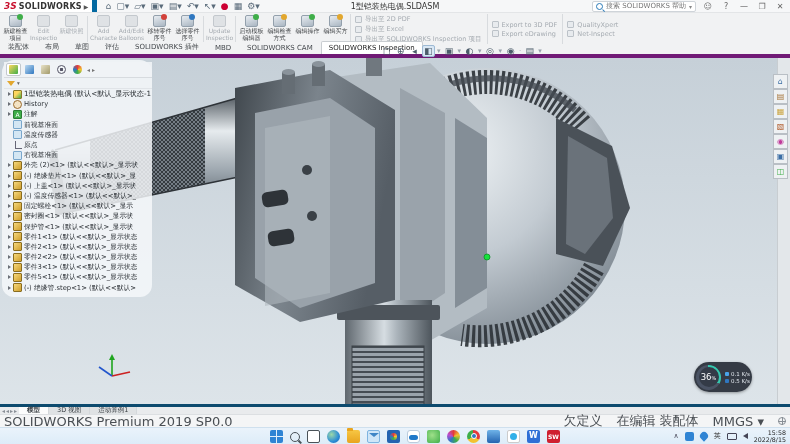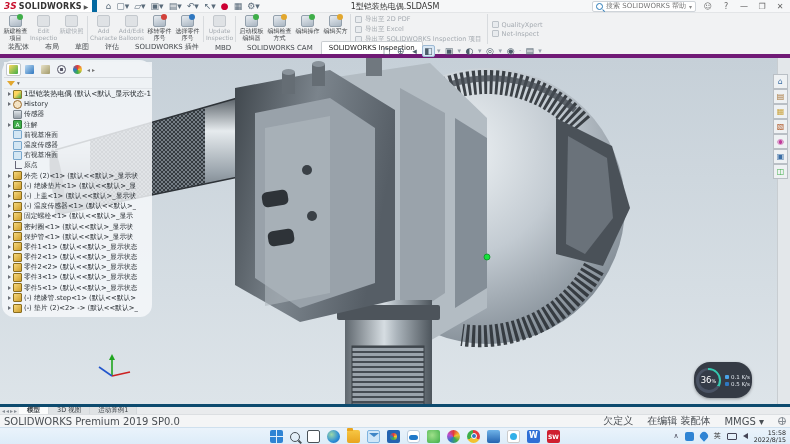--- a/index.html
+++ b/index.html
@@ -72,36 +72,36 @@
   .tic.origin{border:none;border-left:1.6px solid #667;border-bottom:1.6px solid #667;border-radius:0;width:7px;height:8px;margin-left:2px}
   .tic.part{background:linear-gradient(135deg,#f6d87c,#cf9e2c);border:1px solid #8a6d1f}
   .tic.mates{background:linear-gradient(135deg,#bfe3ea,#3a93a8);border:1px solid #2a6d7e;border-radius:4px}
   .tlabel{overflow:hidden;text-overflow:clip;color:#2e3338;font-size:6.8px}
   .trow.rootrow .tlabel{font-size:7.2px;color:#1f2428}
   
   .taskstrip{position:absolute;right:0;top:0;width:13px;height:100%;background:#e3e7ea;border-left:1px solid #c8cdd1}
   .paneicons{position:absolute;right:2px;top:16px;display:flex;flex-direction:column;gap:0}
   .pico{width:15px;height:15px;background:#eef1f3;border:1px solid #b9bfc5;display:flex;align-items:center;justify-content:center;font-size:8px;color:#3b6ea5}
   
-  .speedball{position:absolute;left:694px;top:304px;width:58px;height:36px;background:rgba(40,46,56,.93);border-radius:16px;display:flex;align-items:center;padding:2px 5px 2px 2px;gap:4px;box-shadow:0 1px 3px rgba(0,0,0,.35)}
+  .speedball{position:absolute;left:694px;top:304px;width:58px;height:30px;background:rgba(40,46,56,.93);border-radius:16px;display:flex;align-items:center;padding:2px 5px 2px 2px;gap:4px;box-shadow:0 1px 3px rgba(0,0,0,.35)}
   .sb-circle{width:25px;height:25px;border-radius:50%;background:conic-gradient(#35c9b0 0 120deg,#4a5364 120deg 360deg);display:flex;align-items:center;justify-content:center;flex:none}
   .sb-inner{width:20px;height:20px;border-radius:50%;background:#343b47;color:#fff;display:flex;align-items:baseline;justify-content:center;font-size:8.5px;line-height:20px}
   .sb-inner .pct{font-size:5px}
   .sb-col{display:flex;flex-direction:column;justify-content:center;gap:1px}
   .sb-row{display:flex;align-items:center;gap:2px;font-size:5.5px;color:#dfe5ec;line-height:6px;white-space:nowrap}
   .sb-dot{width:4px;height:4px;border-radius:1px;flex:none}
   .sb-up{background:#4aa3e8}.sb-dn{background:#2f77c0}
   
   
   .doctabs{height:10px;background:#e9ebed;border-top:3px solid #0c4a6e;display:flex;align-items:stretch;font-size:6.5px;color:#3c4146}
   .dnav{display:flex;align-items:center;gap:1px;padding:0 2px;color:#8a9097;font-size:6px}
   .dtab{display:flex;align-items:center;padding:0 8px;border-right:1px solid #d4d8db;background:#dfe2e4}
   .dtab.active{background:#fbfcfc;font-weight:bold}
   
-  .statusbar{height:13px;background:#f4f5f6;border-top:1px solid #dcdfe2;display:flex;align-items:center;font-size:10px;color:#4a4f54;padding:0 4px}
+  .statusbar{height:13px;background:#f4f5f6;border-top:1px solid #dcdfe2;display:flex;align-items:center;font-size:13px;color:#4a4f54;padding:0 4px}
   .st-right{margin-left:auto;display:flex;align-items:center;gap:14px}
   .st-globe{width:8px;height:8px;border:1px solid #8a9097;border-radius:50%;position:relative}
   .st-globe:after{content:"";position:absolute;left:3px;top:-1px;width:1px;height:8px;background:#8a9097}
   .st-globe:before{content:"";position:absolute;left:-1px;top:3px;width:8px;height:1px;background:#8a9097}
   
   .taskbar{height:17px;background:linear-gradient(#eaf3fb,#ddecf8);border-top:1px solid #cfe0ee;display:flex;align-items:center;position:relative}
   .tb-center{position:absolute;left:270px;display:flex;align-items:center;gap:7px}
   .tico{width:13px;height:13px;border-radius:2px;position:relative;flex:none}
   .tico.active:after{content:"";position:absolute;bottom:-3px;left:3px;right:3px;height:2px;border-radius:1px;background:#4d9fdc}
   .i-start{background:conic-gradient(#2f84d4 0 90deg,#2f84d4 90deg 180deg,#2f84d4 180deg 270deg,#2f84d4 270deg);clip-path:polygon(0 0,46% 0,46% 46%,0 46%,0 54%,46% 54%,46% 100%,0 100%,0 0);}
@@ -245,20 +245,30 @@
         <span>导出至 Excel</span>
       </div>
     <div class="xrow">
         <span class="xic"></span>
         <span>导出至 SOLIDWORKS Inspection 项目</span>
       </div>
   </div>
   <div class="rexp">
     <div class="xrow">
         <span class="xic"></span>
+        <span>Export to 3D PDF</span>
+      </div>
+    <div class="xrow">
+        <span class="xic"></span>
+        <span>Export eDrawing</span>
+      </div>
+  </div>
+  <div class="rexp">
+    <div class="xrow">
+        <span class="xic"></span>
         <span>QualityXpert</span>
       </div>
     <div class="xrow">
         <span class="xic"></span>
         <span>Net-Inspect</span>
       </div>
   </div>
 </div>
 
 <div class="tabrow">
@@ -416,52 +426,47 @@
       <span class="tlabel">1型铠装热电偶 (默认&lt;默认_显示状态-1</span>
     </div>
     <div class="trow">
         <span class="arr">
           <i></i>
         </span>
         <span class="tic hist"></span>
         <span class="tlabel">History</span>
       </div>
     <div class="trow">
-        <span class="arr"></span>
-        <span class="tic sens"></span>
-        <span class="tlabel">传感器</span>
-      </div>
-    <div class="trow">
         <span class="arr">
           <i></i>
         </span>
         <span class="tic ann">A</span>
         <span class="tlabel">注解</span>
       </div>
     <div class="trow">
         <span class="arr"></span>
         <span class="tic plane"></span>
         <span class="tlabel">前视基准面</span>
       </div>
     <div class="trow">
         <span class="arr"></span>
         <span class="tic plane"></span>
         <span class="tlabel">温度传感器</span>
       </div>
     <div class="trow">
         <span class="arr"></span>
+        <span class="tic origin"></span>
+        <span class="tlabel">原点</span>
+      </div>
+    <div class="trow">
+        <span class="arr"></span>
         <span class="tic plane"></span>
         <span class="tlabel">右视基准面</span>
       </div>
     <div class="trow">
-        <span class="arr"></span>
-        <span class="tic origin"></span>
-        <span class="tlabel">原点</span>
-      </div>
-    <div class="trow">
         <span class="arr">
           <i></i>
         </span>
         <span class="tic part"></span>
         <span class="tlabel">外壳 (2)&lt;1&gt; (默认&lt;&lt;默认&gt;_显示状</span>
       </div>
     <div class="trow">
         <span class="arr">
           <i></i>
         </span>
@@ -537,27 +542,20 @@
         </span>
         <span class="tic part"></span>
         <span class="tlabel">零件5&lt;1&gt; (默认&lt;&lt;默认&gt;_显示状态</span>
       </div>
     <div class="trow">
         <span class="arr">
           <i></i>
         </span>
         <span class="tic part"></span>
         <span class="tlabel">(-) 绝缘管.step&lt;1&gt; (默认&lt;&lt;默认&gt;</span>
-      </div>
-    <div class="trow">
-        <span class="arr">
-          <i></i>
-        </span>
-        <span class="tic part"></span>
-        <span class="tlabel">(-) 垫片 (2)&lt;2&gt; -&gt; (默认&lt;&lt;默认&gt;_</span>
       </div>
   </div>
 
   <div class="taskstrip"></div>
   <div class="paneicons">
     <div class="pico">⌂</div>
     <div class="pico" style="color:#a06a2a">▤</div>
     <div class="pico" style="color:#caa23a">▦</div>
     <div class="pico" style="color:#b05a2a">▧</div>
     <div class="pico" style="color:#c03a9a">◉</div>

